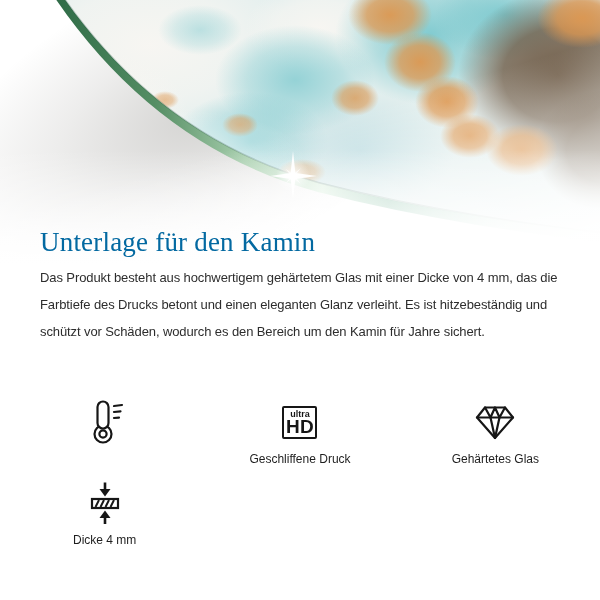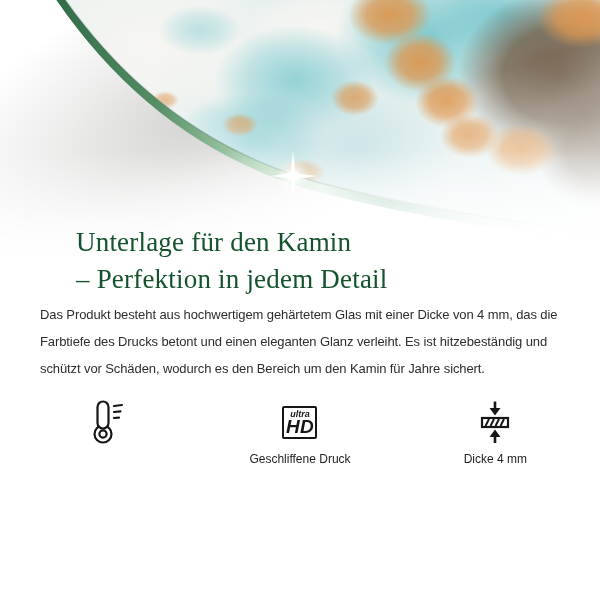--- a/index.html
+++ b/index.html
@@ -8,34 +8,34 @@
     position:relative; width:600px; height:600px; overflow:hidden;
     background:#ffffff; font-family:"Liberation Sans", sans-serif;
   }
   
   .hero { position:absolute; top:0; left:0; width:600px; height:265px; }
   .hero svg { display:block; }
   
   .content { position:absolute; left:40px; top:224px; width:524px; }
   .title {
     font-family:"Liberation Serif", serif; font-weight:400;
-    font-size:27px; line-height:37px; color:#14532d; letter-spacing:0.2px;margin-left:36px;
+    font-size:27px; line-height:37px; color:#0369a1; letter-spacing:0.2px;
   }
   .title span { display:block; }
   .description {
     margin-top:3px; font-size:13px; line-height:27px; color:#2d2d2d;
     letter-spacing:-0.1px;
   }
   
   .features {
     position:absolute; left:7px; top:398px; width:586px;
     display:grid; grid-template-columns:repeat(3,1fr); row-gap:13px;
   }
   .feature { display:flex; flex-direction:column; align-items:center; }
-  .icon-box { height:48px; display:flex; align-items:center; justify-content:flex-start;font-style:italic; }
+  .icon-box { height:48px; display:flex; align-items:center; justify-content:flex-start; }
   .feature-label { margin-top:6px; font-size:12px; color:#1e1e1e; }
   .icon-stroke { stroke:#161616; fill:none; stroke-width:2.2; stroke-linecap:round; stroke-linejoin:round; }
   .icon-fill { fill:#161616; stroke:none; }
   
   .uhd {
     width:35px; height:33px; border:2.5px solid #161616; border-radius:2px;
     display:flex; flex-direction:column; align-items:center; justify-content:center;
     color:#161616; font-weight:bold; background:#ffffff;
   }
   .uhd-top { font-size:9px; line-height:9px; letter-spacing:0; }
@@ -148,21 +148,20 @@
         <circle r="17" fill="url(#glowG)"></circle>
         <path d="M0,-25 L2.4,-3 L24,0 L2.4,3 L0,23 L-2.4,3 L-23,0 L-2.4,-3 Z" fill="#ffffff" opacity="0.95"></path>
         <path d="M0,-25 L2.4,-3 L24,0 L2.4,3 L0,23 L-2.4,3 L-23,0 L-2.4,-3 Z" fill="#ffffff" opacity="0.75" transform="rotate(45) scale(0.45)"></path>
       </g>
     </svg>
   </div>
 
   <div class="content">
     <h1 class="title">
       <span>Unterlage für den Kamin</span>
-      <span>– Perfektion in jedem Detail</span>
     </h1>
     <p class="description">Das Produkt besteht aus hochwertigem gehärtetem Glas mit einer Dicke von 4 mm, das die Farbtiefe des Drucks betont und einen eleganten Glanz verleiht. Es ist hitzebeständig und schützt vor Schäden, wodurch es den Bereich um den Kamin für Jahre sichert.</p>
   </div>
 
   <div class="features">
 
     <div class="feature">
       <div class="icon-box">
         <svg width="38" height="46" viewBox="0 0 38 46">
           <circle class="icon-stroke" cx="17" cy="35" r="8.5"></circle>
@@ -179,20 +178,31 @@
       <div class="icon-box">
         <div class="uhd">
           <span class="uhd-top">ultra</span>
           <span class="uhd-bottom">HD</span>
         </div>
       </div>
       <div class="feature-label">Geschliffene Druck</div>
     </div>
 
 
+    <div class="feature">
+      <div class="icon-box">
+        <svg width="42" height="38" viewBox="0 0 42 38">
+          <path class="icon-stroke" stroke-width="2" d="M11,4.5 L31,4.5 L39,14.5 L21,35 L3,14.5 Z"></path>
+          <path class="icon-stroke" stroke-width="1.8" d="M3,14.5 L39,14.5"></path>
+          <path class="icon-stroke" stroke-width="1.8" d="M11,4.5 L16.5,14.5 L21,4.5 L25.5,14.5 L31,4.5"></path>
+          <path class="icon-stroke" stroke-width="1.8" d="M16.5,14.5 L21,35 L25.5,14.5"></path>
+        </svg>
+      </div>
+      <div class="feature-label">Gehärtetes Glas</div>
+    </div>
 
 
     <div class="feature">
       <div class="icon-box">
         <svg width="40" height="44" viewBox="0 0 40 44">
           <path stroke="#161616" stroke-width="2.6" d="M20,1.5 L20,9"></path>
           <path class="icon-fill" d="M14.5,8 L25.5,8 L20,15.5 Z"></path>
           <rect x="7" y="18" width="26" height="9" fill="#ffffff" stroke="#161616" stroke-width="2.2"></rect>
           <g stroke="#161616" stroke-width="2">
             <path d="M10.5,26 L14,19"></path>

